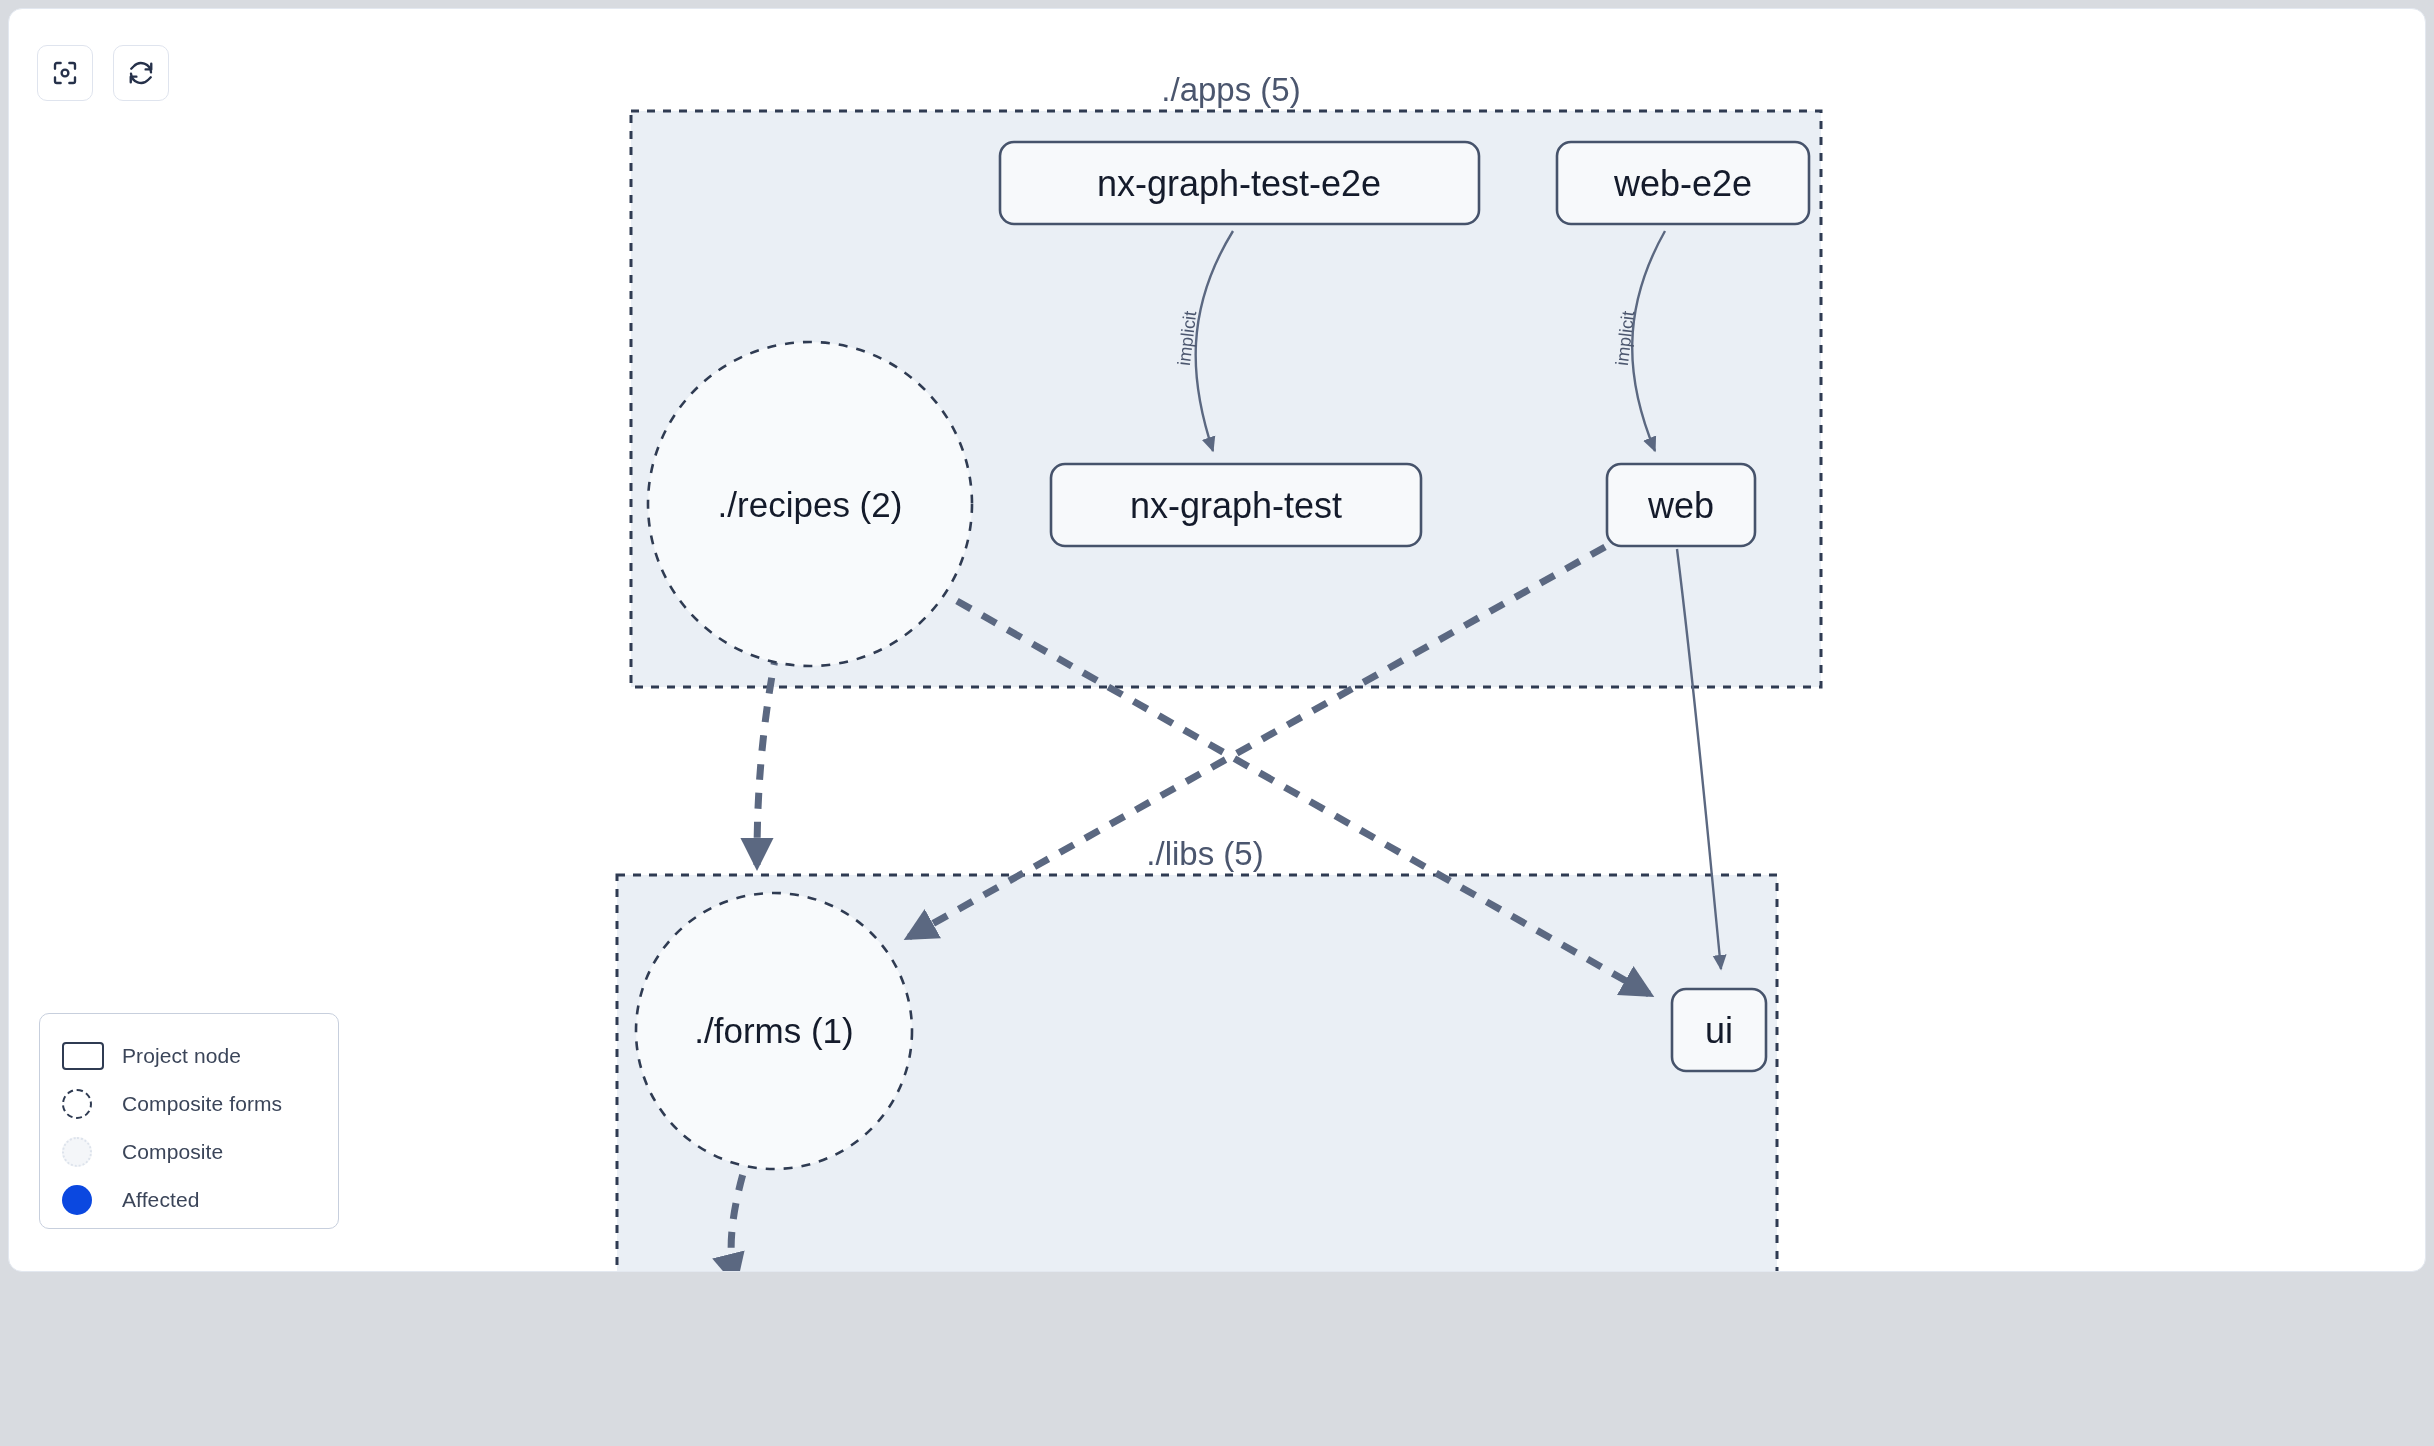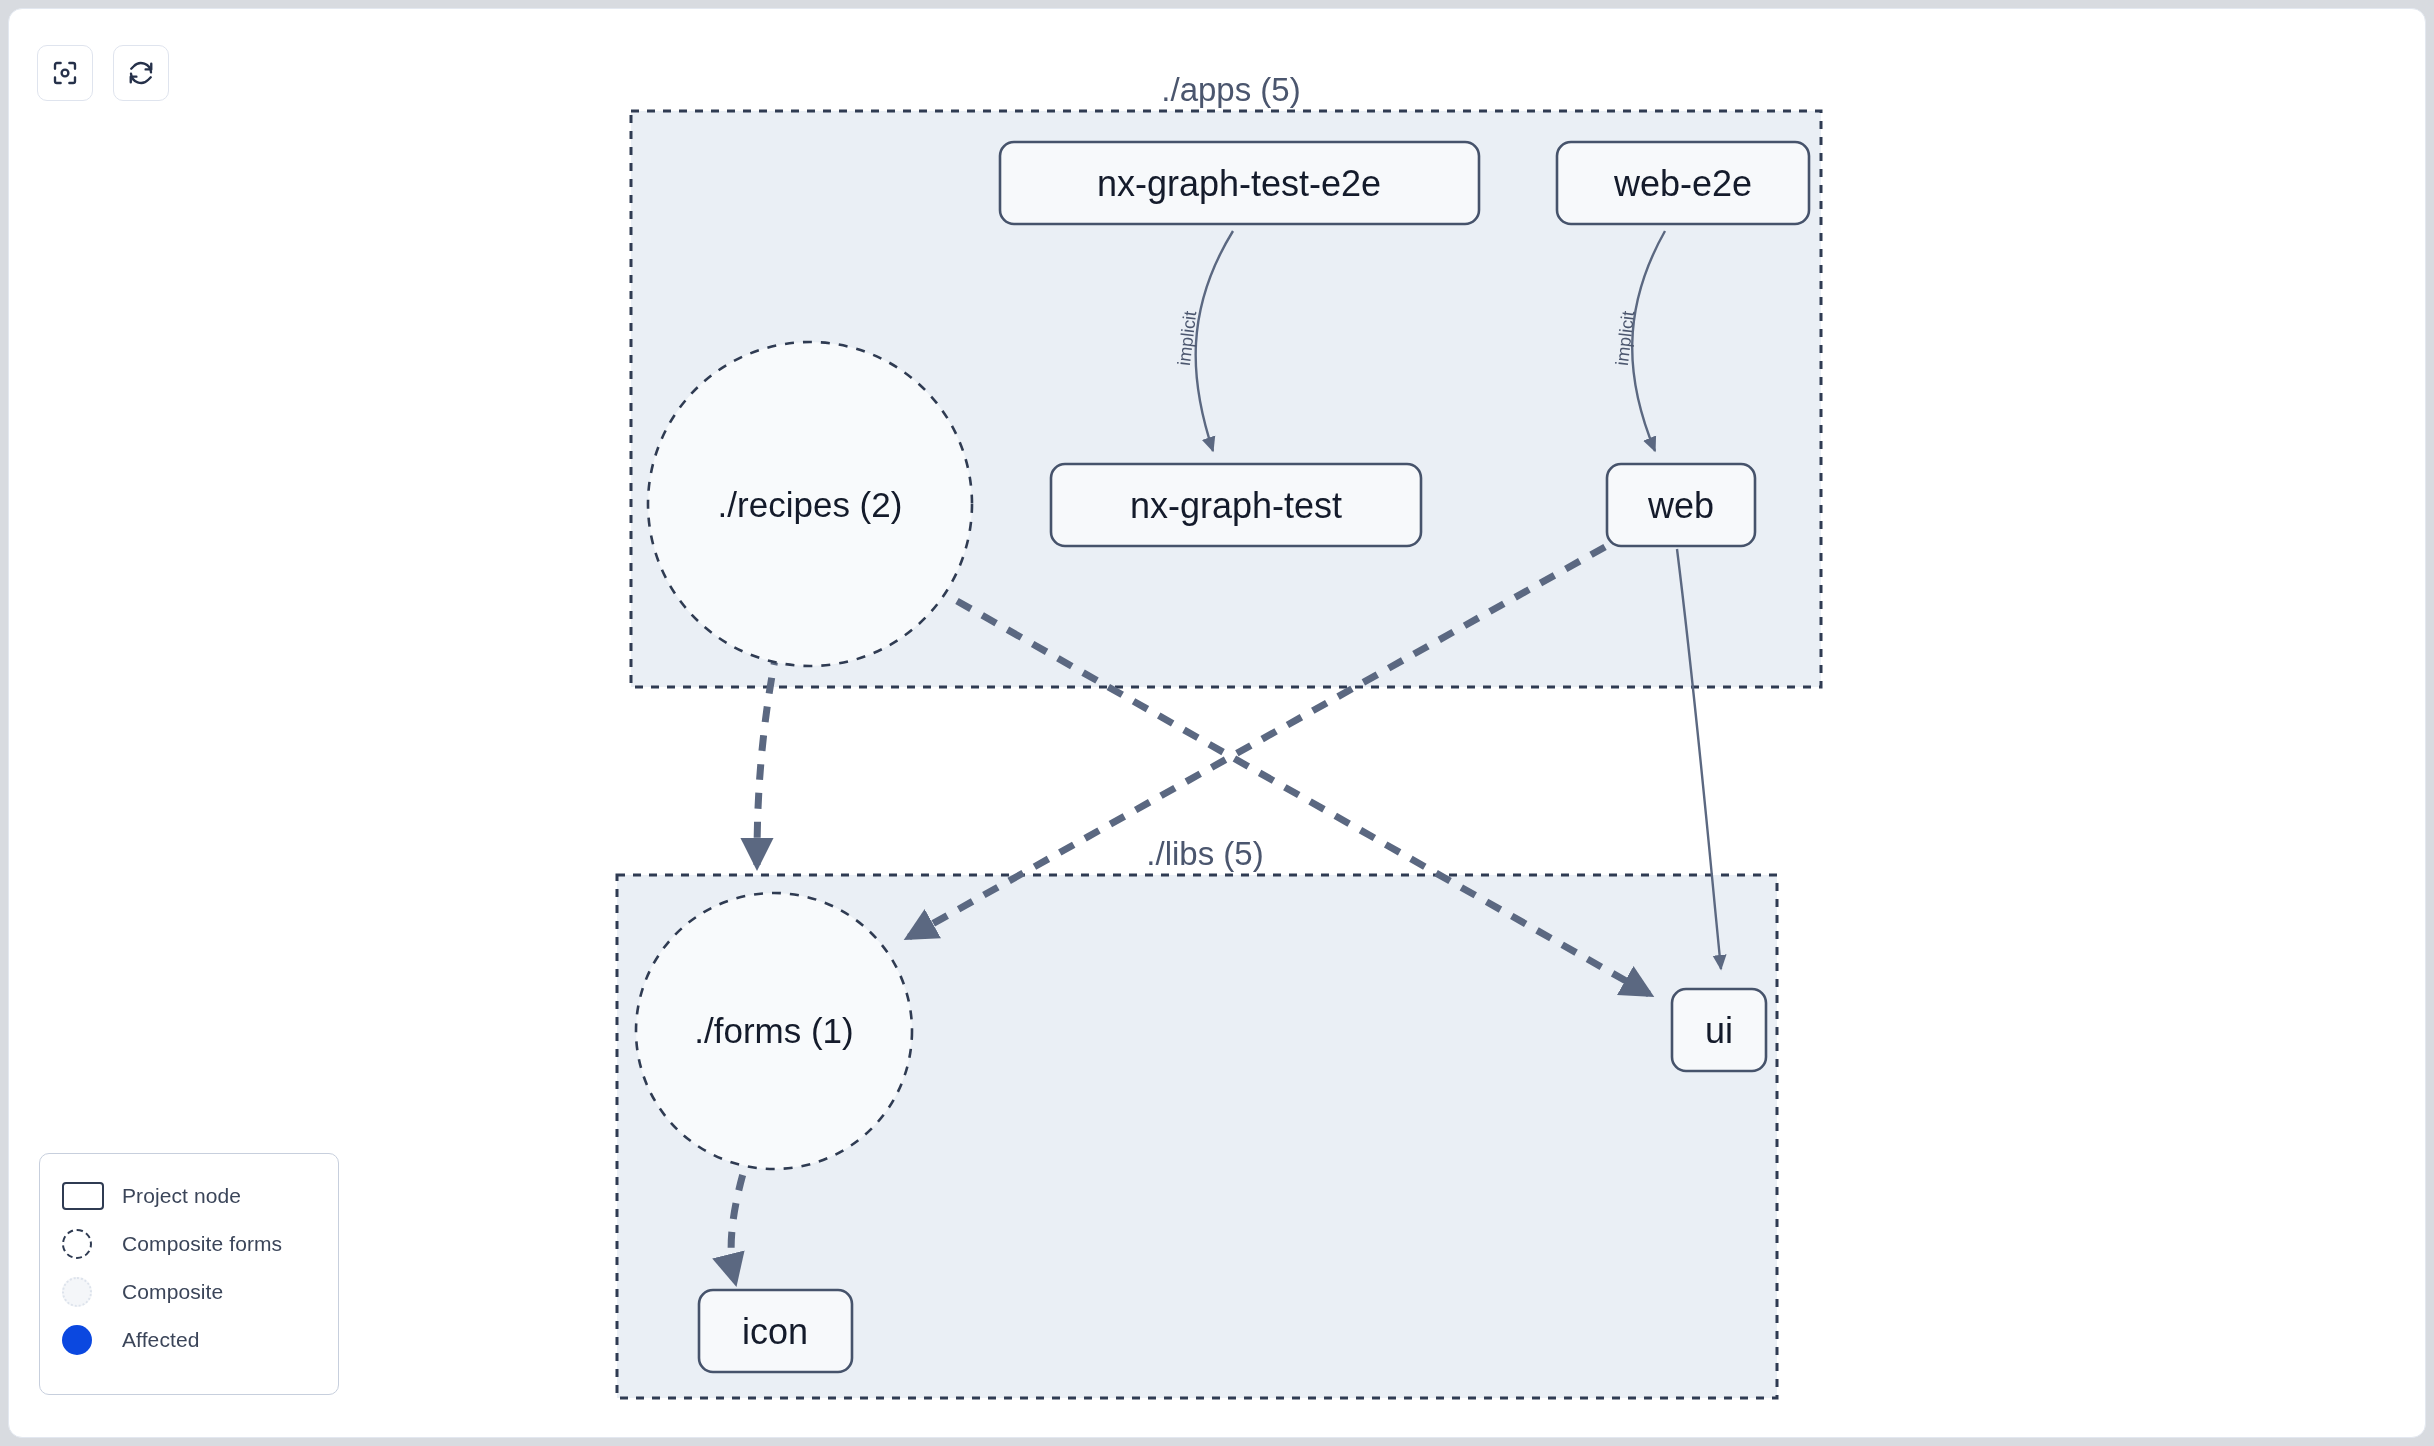--- a/index.html
+++ b/index.html
@@ -13,21 +13,21 @@
     width: 2434px;
     height: 1446px;
     background: #d8dbe0;
     overflow: hidden;
   }
   #panel {
     position: absolute;
     left: 8px;
     top: 8px;
     width: 2418px;
-    height: 1430px;
+    height: 1264px;
     background: #ffffff;
     border: 1.5px solid #e3e8f0;
     border-radius: 14px;
     box-sizing: border-box;
     overflow: hidden;
   }
   
   #toolbar {
     position: absolute;
     left: 28px;
@@ -52,21 +52,21 @@
   .tool-btn svg { display: block; }
   
   #legend {
     position: absolute;
     left: 30px;
     bottom: 42px;
     width: 300px;
     border: 1.5px solid #c7cfdd;
     border-radius: 10px;
     background: #ffffff;
-    padding: 18px 20px 30px 22px;
+    padding: 18px 20px 4px 22px;
     box-sizing: border-box;
     z-index: 30;
   }
   .legend-row {
     display: flex;
     align-items: center;
     height: 48px;
   }
   .legend-swatch {
     width: 46px;

